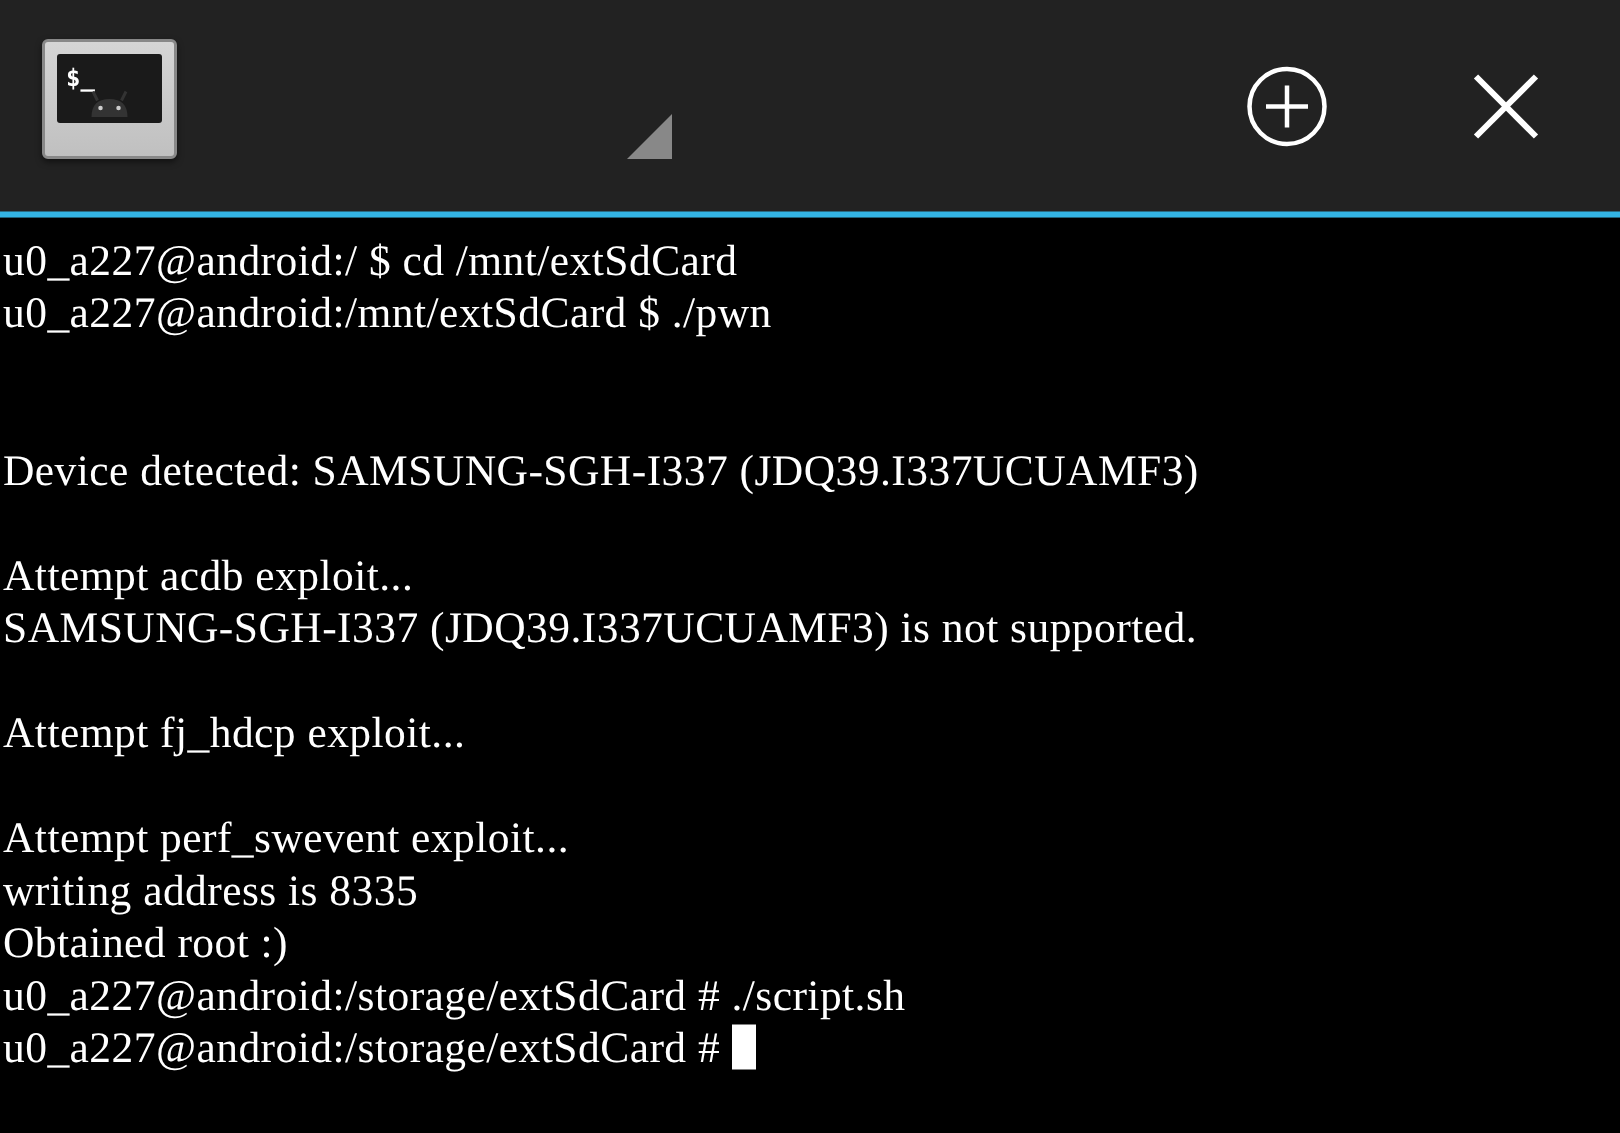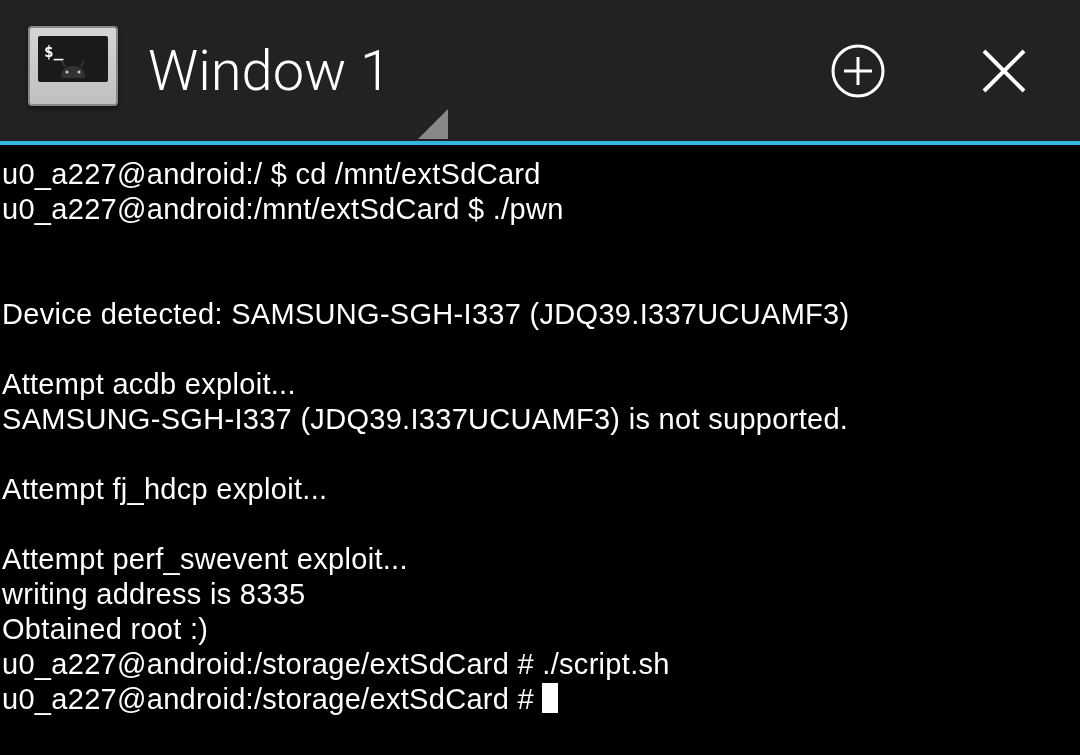--- a/index.html
+++ b/index.html
@@ -102,21 +102,21 @@
       height: 56px;
       cursor: pointer;
     }
     
     .terminal-content {
       padding: 12px 0 0 2px;
       color: #ffffff;
       font-size: 29px;
       line-height: 35px;
       white-space: pre;
-      font-family: Liberation Sans, sans-serif;
+      font-family: Liberation Serif, serif;
       letter-spacing: 0.3px;
     }
     
     .cursor {
       display: inline-block;
       width: 16px;
       height: 30px;
       background: #ffffff;
       vertical-align: text-bottom;
       margin-bottom: 2px;
@@ -135,21 +135,20 @@
           <line x1="12" y1="9" x2="9" y2="3" stroke="#333" stroke-width="2"></line>
           <line x1="28" y1="9" x2="31" y2="3" stroke="#333" stroke-width="2"></line>
           <circle cx="14" cy="14" r="1.5" fill="#ccc"></circle>
           <circle cx="26" cy="14" r="1.5" fill="#ccc"></circle>
         </svg>
       </div>
     </div>
   </div>
 
   <div class="window-title">
-    <span>Window 1</span>
     <div class="dropdown-indicator"></div>
   </div>
 
   <div class="header-icons">
     <svg class="plus-icon" viewBox="0 0 56 56">
       <circle cx="28" cy="28" r="25" fill="none" stroke="#ffffff" stroke-width="3"></circle>
       <line x1="28" y1="14" x2="28" y2="42" stroke="#ffffff" stroke-width="3"></line>
       <line x1="14" y1="28" x2="42" y2="28" stroke="#ffffff" stroke-width="3"></line>
     </svg>
 

